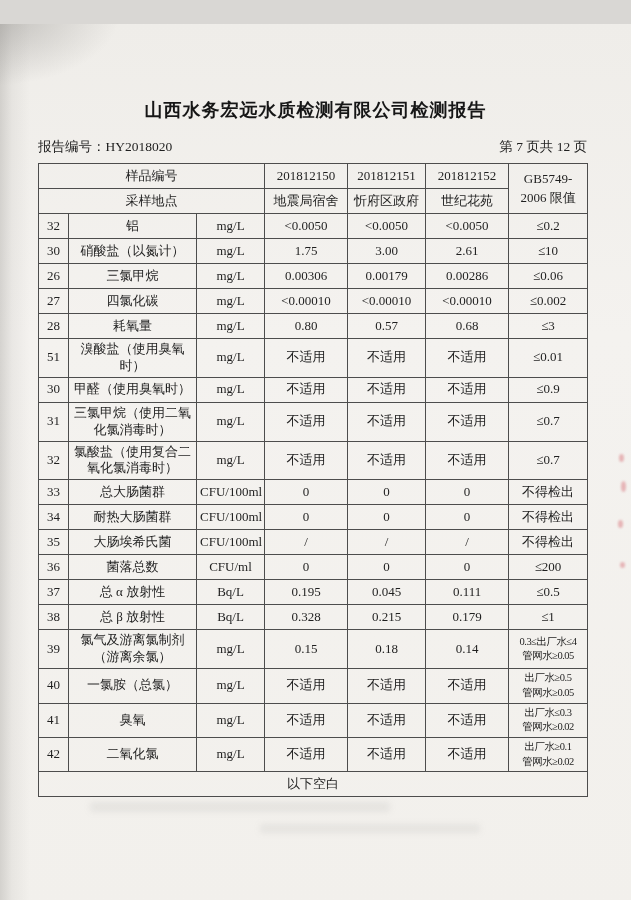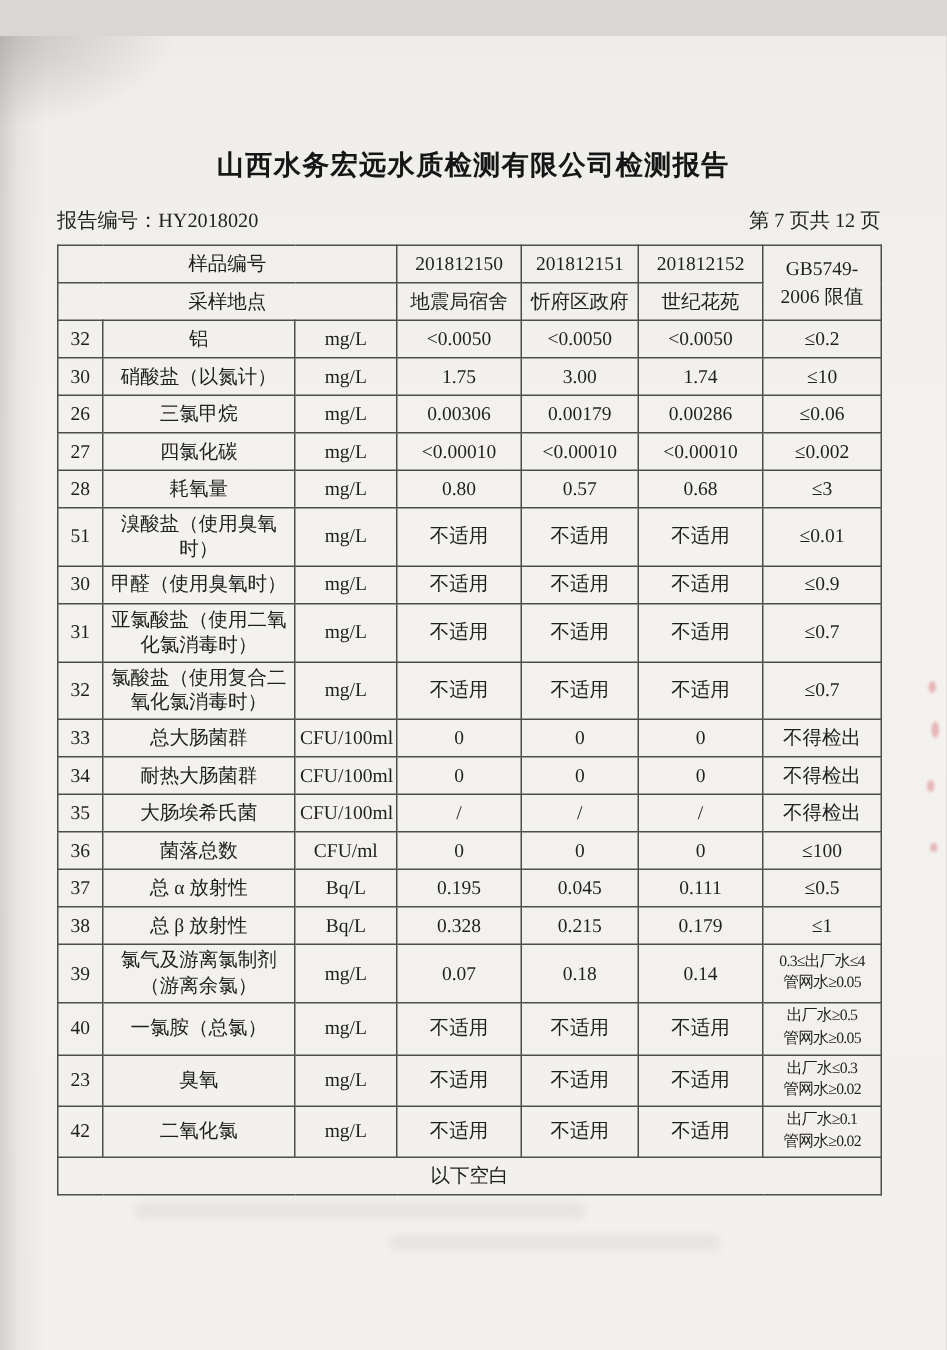--- a/index.html
+++ b/index.html
@@ -140,21 +140,21 @@
           <td class="cell-val">&lt;0.0050</td>
           <td class="cell-val">&lt;0.0050</td>
           <td class="cell-limit">≤0.2</td>
         </tr>
         <tr>
           <td class="cell-no">30</td>
           <td class="cell-name">硝酸盐（以氮计）</td>
           <td class="cell-unit">mg/L</td>
           <td class="cell-val">1.75</td>
           <td class="cell-val">3.00</td>
-          <td class="cell-val">1.74</td>
+          <td class="cell-val">2.61</td>
           <td class="cell-limit">≤10</td>
         </tr>
         <tr>
           <td class="cell-no">26</td>
           <td class="cell-name">三氯甲烷</td>
           <td class="cell-unit">mg/L</td>
           <td class="cell-val">0.00306</td>
           <td class="cell-val">0.00179</td>
           <td class="cell-val">0.00286</td>
           <td class="cell-limit">≤0.06</td>
@@ -190,21 +190,21 @@
           <td class="cell-no">30</td>
           <td class="cell-name">甲醛（使用臭氧时）</td>
           <td class="cell-unit">mg/L</td>
           <td class="cell-val">不适用</td>
           <td class="cell-val">不适用</td>
           <td class="cell-val">不适用</td>
           <td class="cell-limit">≤0.9</td>
         </tr>
         <tr>
           <td class="cell-no">31</td>
-          <td class="cell-name">亚氯酸盐（使用二氧化氯消毒时）</td>
+          <td class="cell-name">三氯甲烷（使用二氧化氯消毒时）</td>
           <td class="cell-unit">mg/L</td>
           <td class="cell-val">不适用</td>
           <td class="cell-val">不适用</td>
           <td class="cell-val">不适用</td>
           <td class="cell-limit">≤0.7</td>
         </tr>
         <tr>
           <td class="cell-no">32</td>
           <td class="cell-name">氯酸盐（使用复合二氧化氯消毒时）</td>
           <td class="cell-unit">mg/L</td>
@@ -240,21 +240,21 @@
           <td class="cell-val">/</td>
           <td class="cell-limit">不得检出</td>
         </tr>
         <tr>
           <td class="cell-no">36</td>
           <td class="cell-name">菌落总数</td>
           <td class="cell-unit">CFU/ml</td>
           <td class="cell-val">0</td>
           <td class="cell-val">0</td>
           <td class="cell-val">0</td>
-          <td class="cell-limit">≤100</td>
+          <td class="cell-limit">≤200</td>
         </tr>
         <tr>
           <td class="cell-no">37</td>
           <td class="cell-name">总 α 放射性</td>
           <td class="cell-unit">Bq/L</td>
           <td class="cell-val">0.195</td>
           <td class="cell-val">0.045</td>
           <td class="cell-val">0.111</td>
           <td class="cell-limit">≤0.5</td>
         </tr>
@@ -265,38 +265,38 @@
           <td class="cell-val">0.328</td>
           <td class="cell-val">0.215</td>
           <td class="cell-val">0.179</td>
           <td class="cell-limit">≤1</td>
         </tr>
         <tr>
           <td class="cell-no">39</td>
           <td class="cell-name">氯气及游离氯制剂
 （游离余氯）</td>
           <td class="cell-unit">mg/L</td>
-          <td class="cell-val">0.07</td>
+          <td class="cell-val">0.15</td>
           <td class="cell-val">0.18</td>
           <td class="cell-val">0.14</td>
           <td class="cell-limit small">0.3≤出厂水≤4
 管网水≥0.05</td>
         </tr>
         <tr>
           <td class="cell-no">40</td>
           <td class="cell-name">一氯胺（总氯）</td>
           <td class="cell-unit">mg/L</td>
           <td class="cell-val">不适用</td>
           <td class="cell-val">不适用</td>
           <td class="cell-val">不适用</td>
           <td class="cell-limit small">出厂水≥0.5
 管网水≥0.05</td>
         </tr>
         <tr>
-          <td class="cell-no">23</td>
+          <td class="cell-no">41</td>
           <td class="cell-name">臭氧</td>
           <td class="cell-unit">mg/L</td>
           <td class="cell-val">不适用</td>
           <td class="cell-val">不适用</td>
           <td class="cell-val">不适用</td>
           <td class="cell-limit small">出厂水≤0.3
 管网水≥0.02</td>
         </tr>
         <tr>
           <td class="cell-no">42</td>

